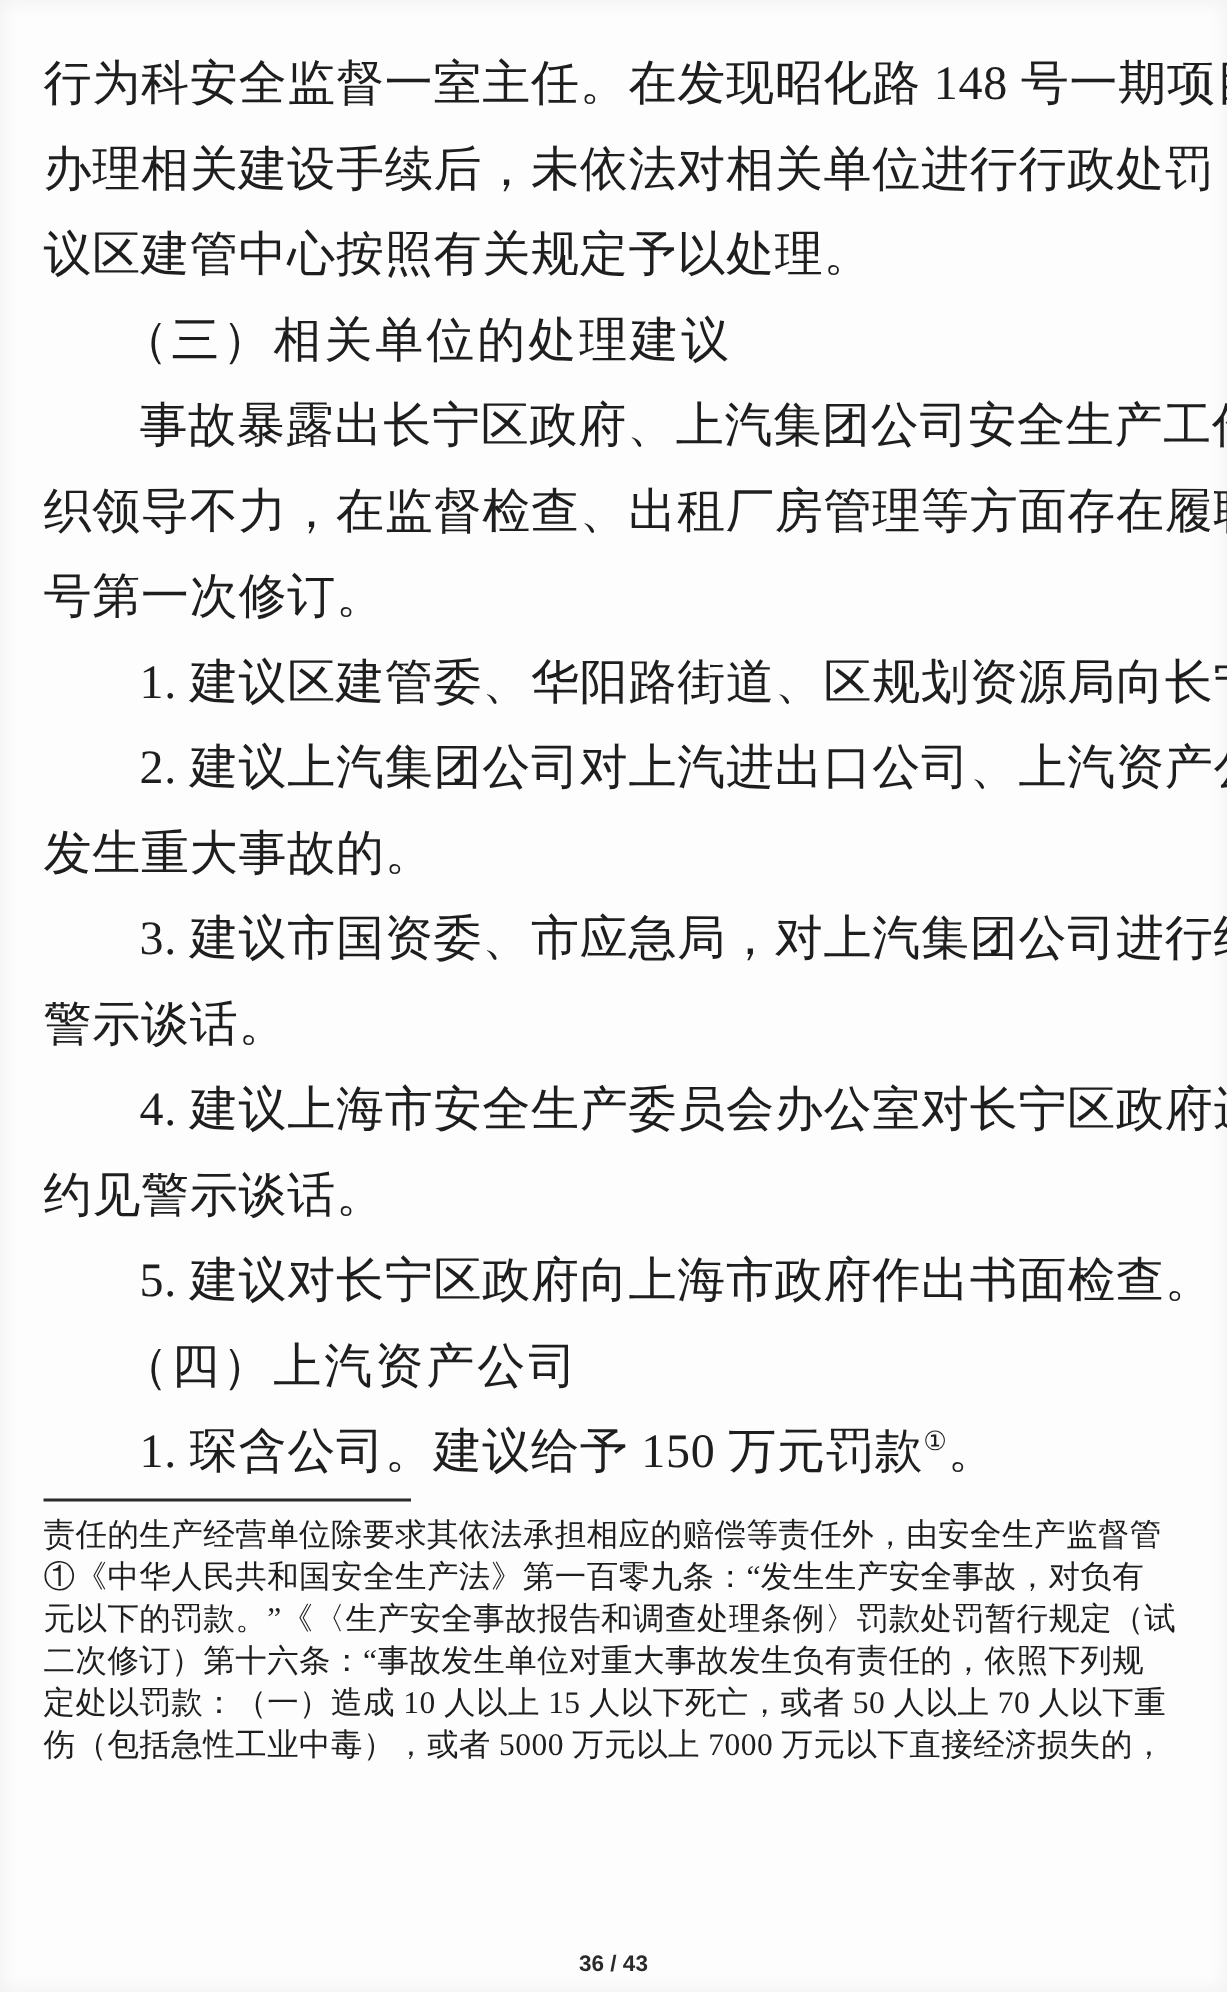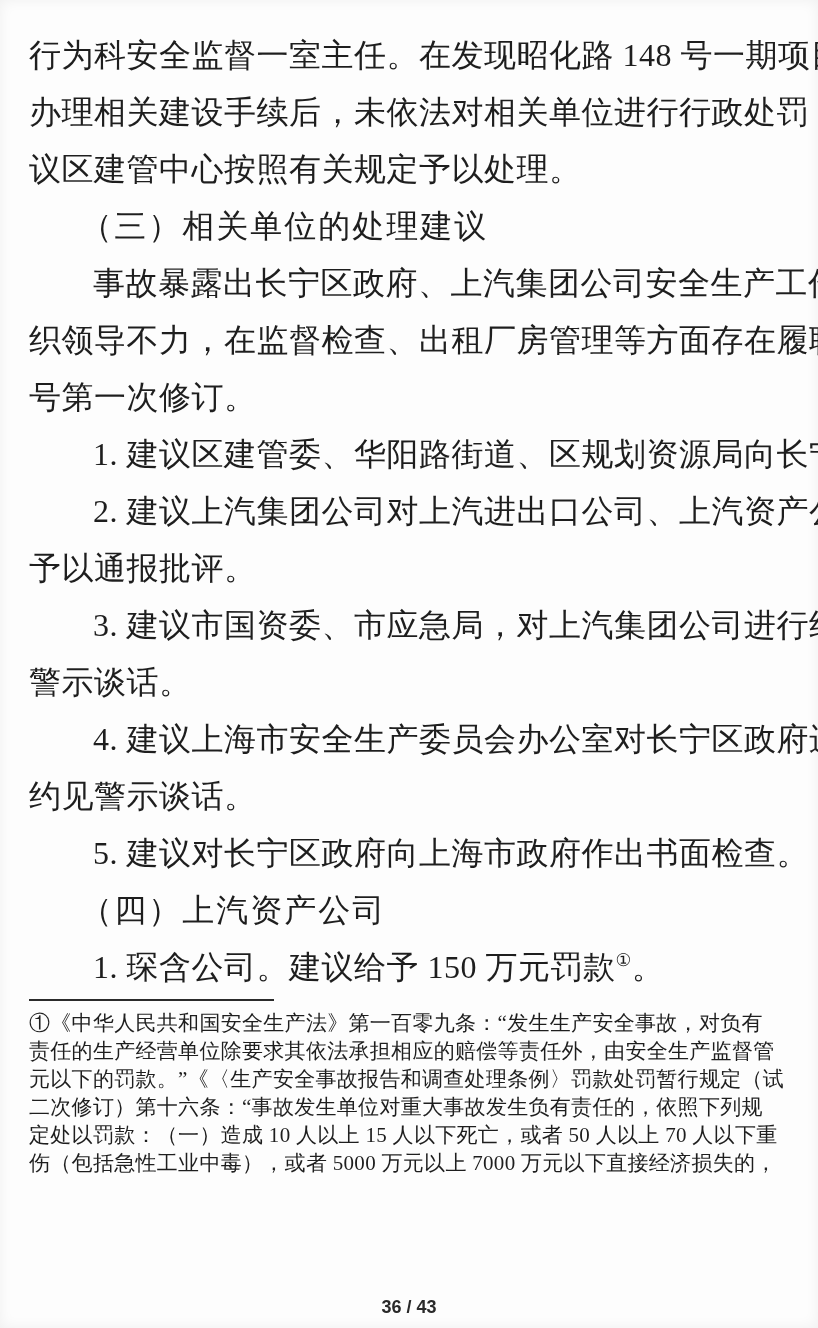--- a/index.html
+++ b/index.html
@@ -53,21 +53,21 @@
     height: 28px;
     white-space: nowrap;
   }
   .page-number {
     position: absolute;
     left: 0; right: 0;
     bottom: 10px;
     text-align: center;
     font-family: "Liberation Sans", "DejaVu Sans", sans-serif;
     font-weight: bold;
-    font-size: 18px;
+    font-size: 15px;
     color: #2a2a2a;
     margin-top: 20px;
   }
 </style>
 </head>
 <body>
 
 <div class="page">
   <div class="content">
 
@@ -77,41 +77,41 @@
 
     <div class="body-line heading">（三）相关单位的处理建议</div>
 
     <div class="body-line indent">事故暴露出长宁区政府、上汽集团公司安全生产工作组</div>
     <div class="body-line">织领导不力，在监督检查、出租厂房管理等方面存在履职不</div>
     <div class="body-line">号第一次修订。</div>
 
     <div class="body-line indent">1. 建议区建管委、华阳路街道、区规划资源局向长宁区</div>
 
     <div class="body-line indent">2. 建议上汽集团公司对上汽进出口公司、上汽资产公司</div>
-    <div class="body-line">予以通报批评。</div>
+    <div class="body-line">发生重大事故的。</div>
 
     <div class="body-line indent">3. 建议市国资委、市应急局，对上汽集团公司进行约见</div>
     <div class="body-line">警示谈话。</div>
 
     <div class="body-line indent">4. 建议上海市安全生产委员会办公室对长宁区政府进行</div>
     <div class="body-line">约见警示谈话。</div>
 
     <div class="body-line indent">5. 建议对长宁区政府向上海市政府作出书面检查。</div>
 
     <div class="body-line heading">（四）上汽资产公司</div>
 
     <div class="body-line indent penalty">
       <span>1. 琛含公司。建议给予 150 万元罚款</span><sup>①</sup><span>。</span>
     </div>
 
     <hr class="footnote-divider">
 
     <div class="footnote">
+      <div class="footnote-line">责任的生产经营单位除要求其依法承担相应的赔偿等责任外，由安全生产监督管</div>
       <div class="footnote-line">①《中华人民共和国安全生产法》第一百零九条：“发生生产安全事故，对负有</div>
-      <div class="footnote-line">责任的生产经营单位除要求其依法承担相应的赔偿等责任外，由安全生产监督管</div>
       <div class="footnote-line">元以下的罚款。”《〈生产安全事故报告和调查处理条例〉罚款处罚暂行规定（试</div>
       <div class="footnote-line">二次修订）第十六条：“事故发生单位对重大事故发生负有责任的，依照下列规</div>
       <div class="footnote-line">定处以罚款：（一）造成 10 人以上 15 人以下死亡，或者 50 人以上 70 人以下重</div>
       <div class="footnote-line">伤（包括急性工业中毒），或者 5000 万元以上 7000 万元以下直接经济损失的，</div>
     </div>
   </div>
 
   <div class="page-number">36 / 43</div>
 </div>
 

